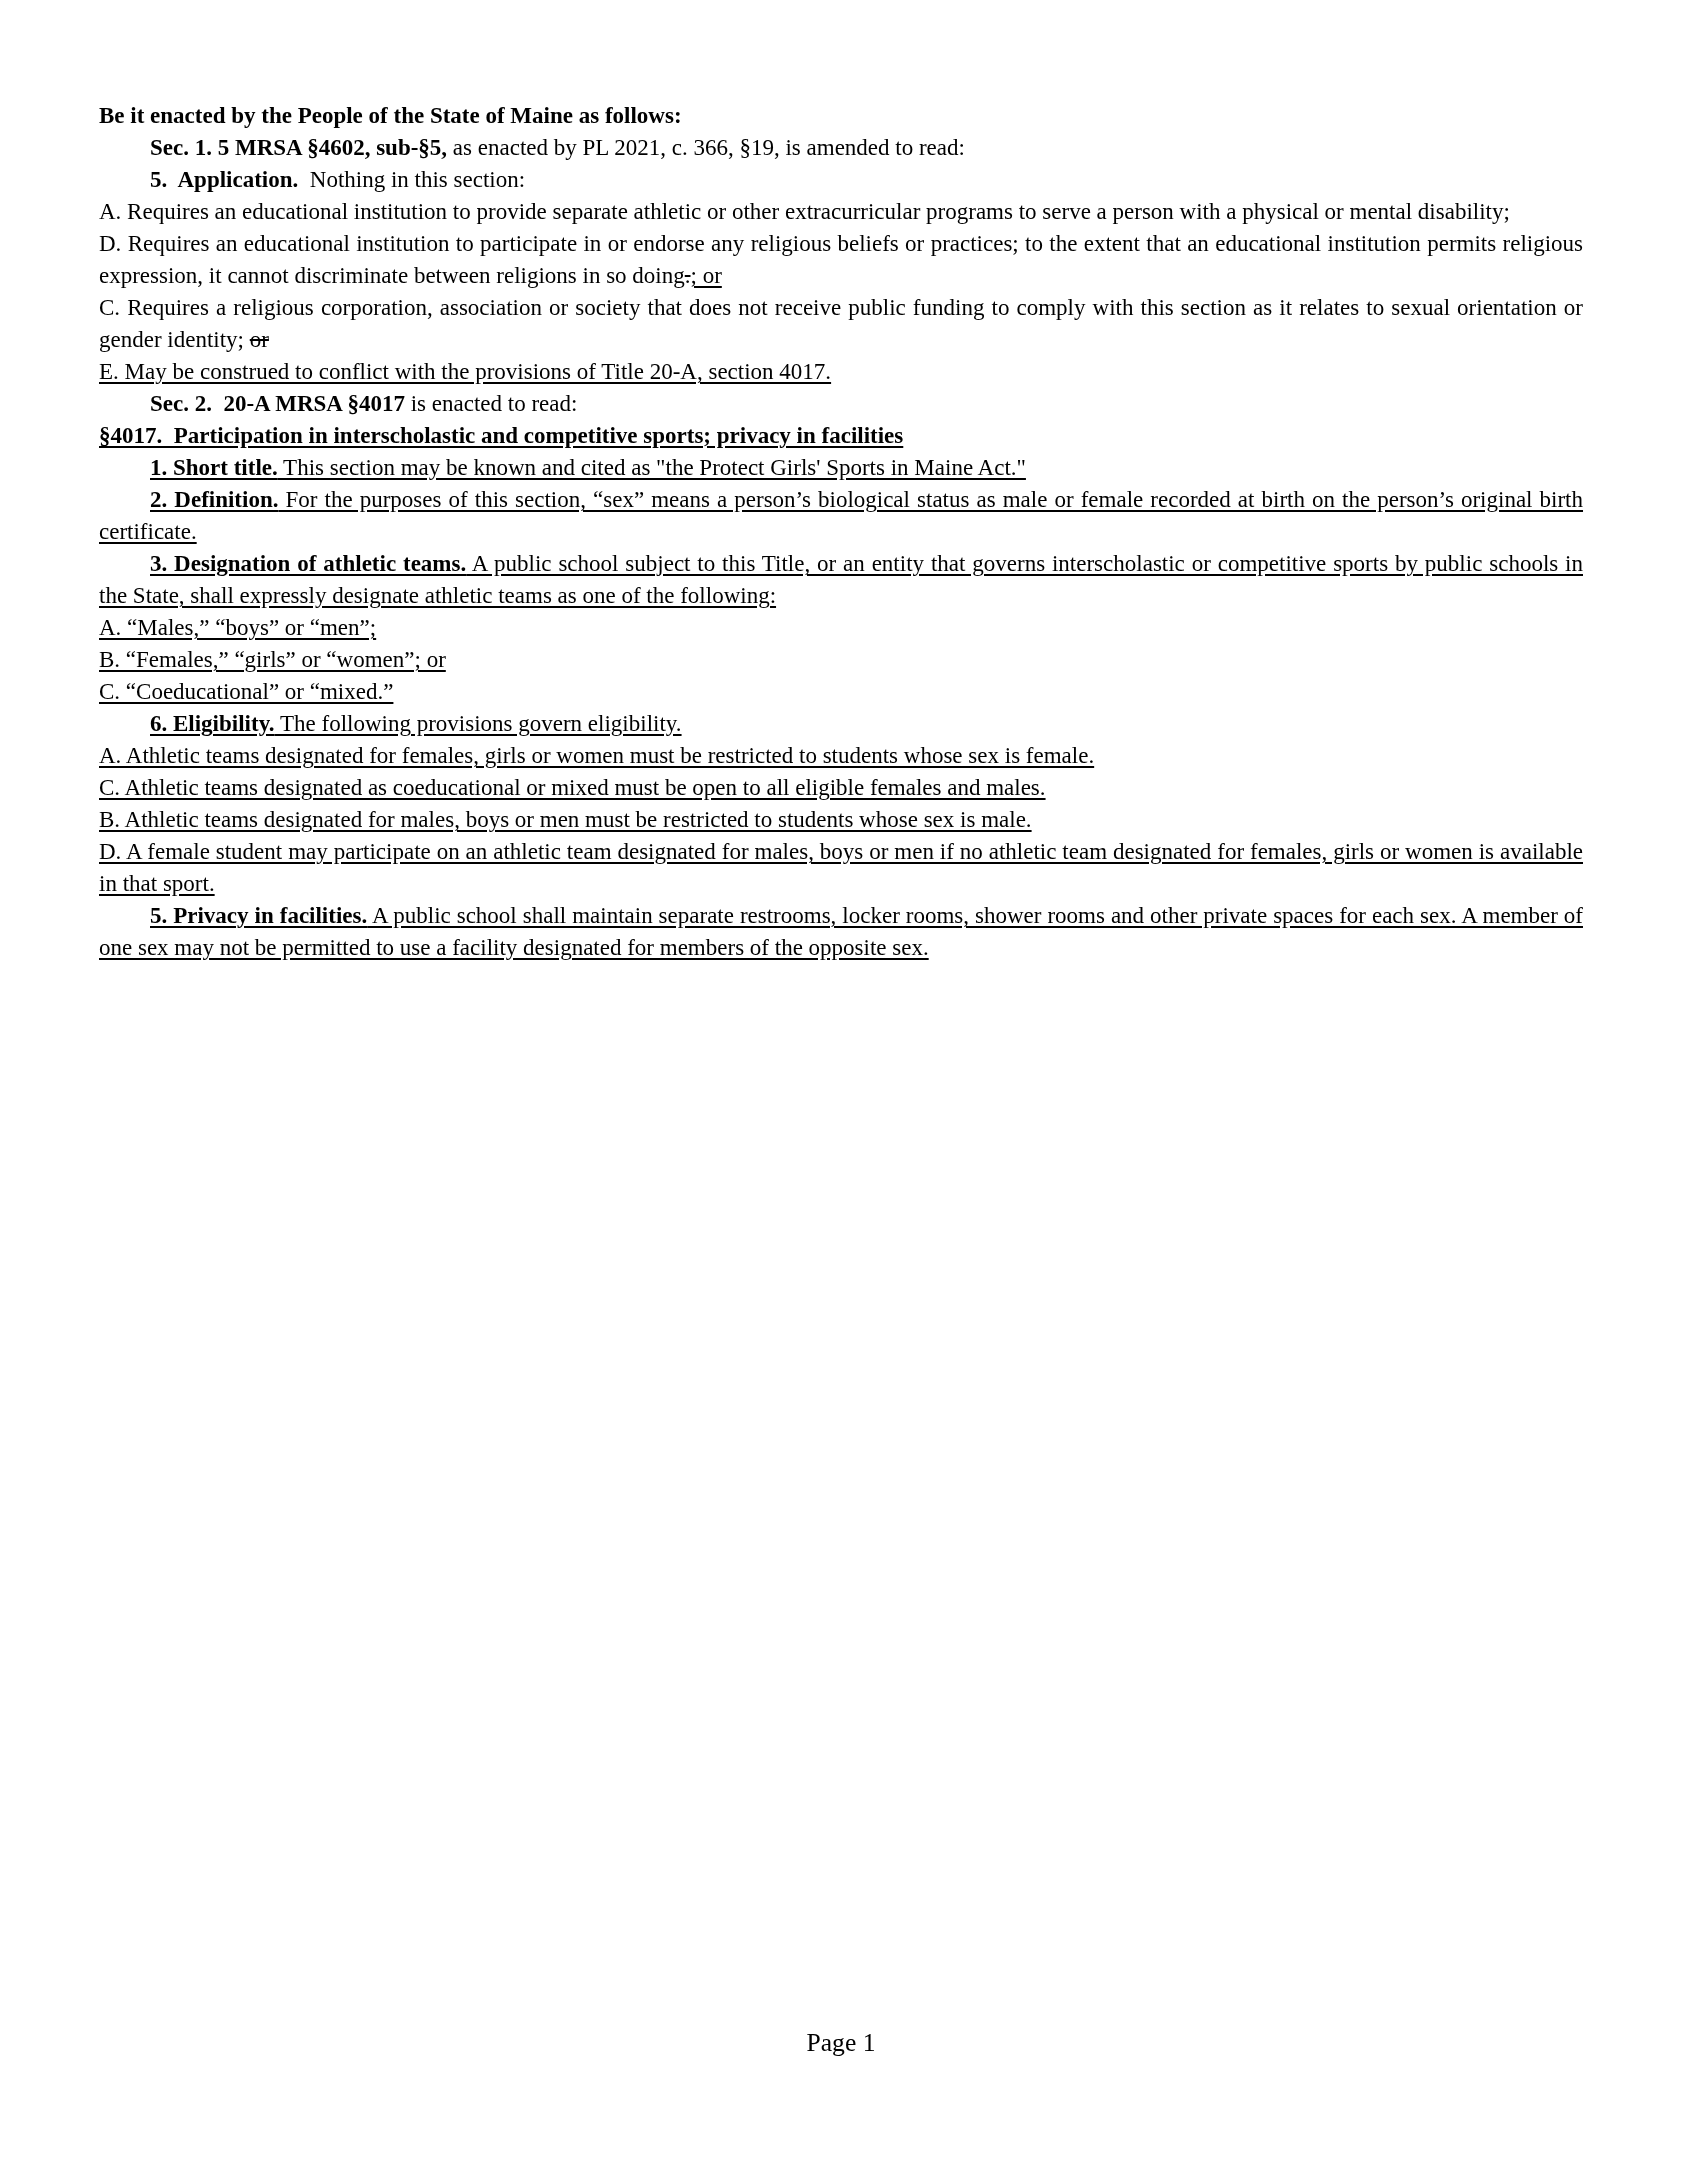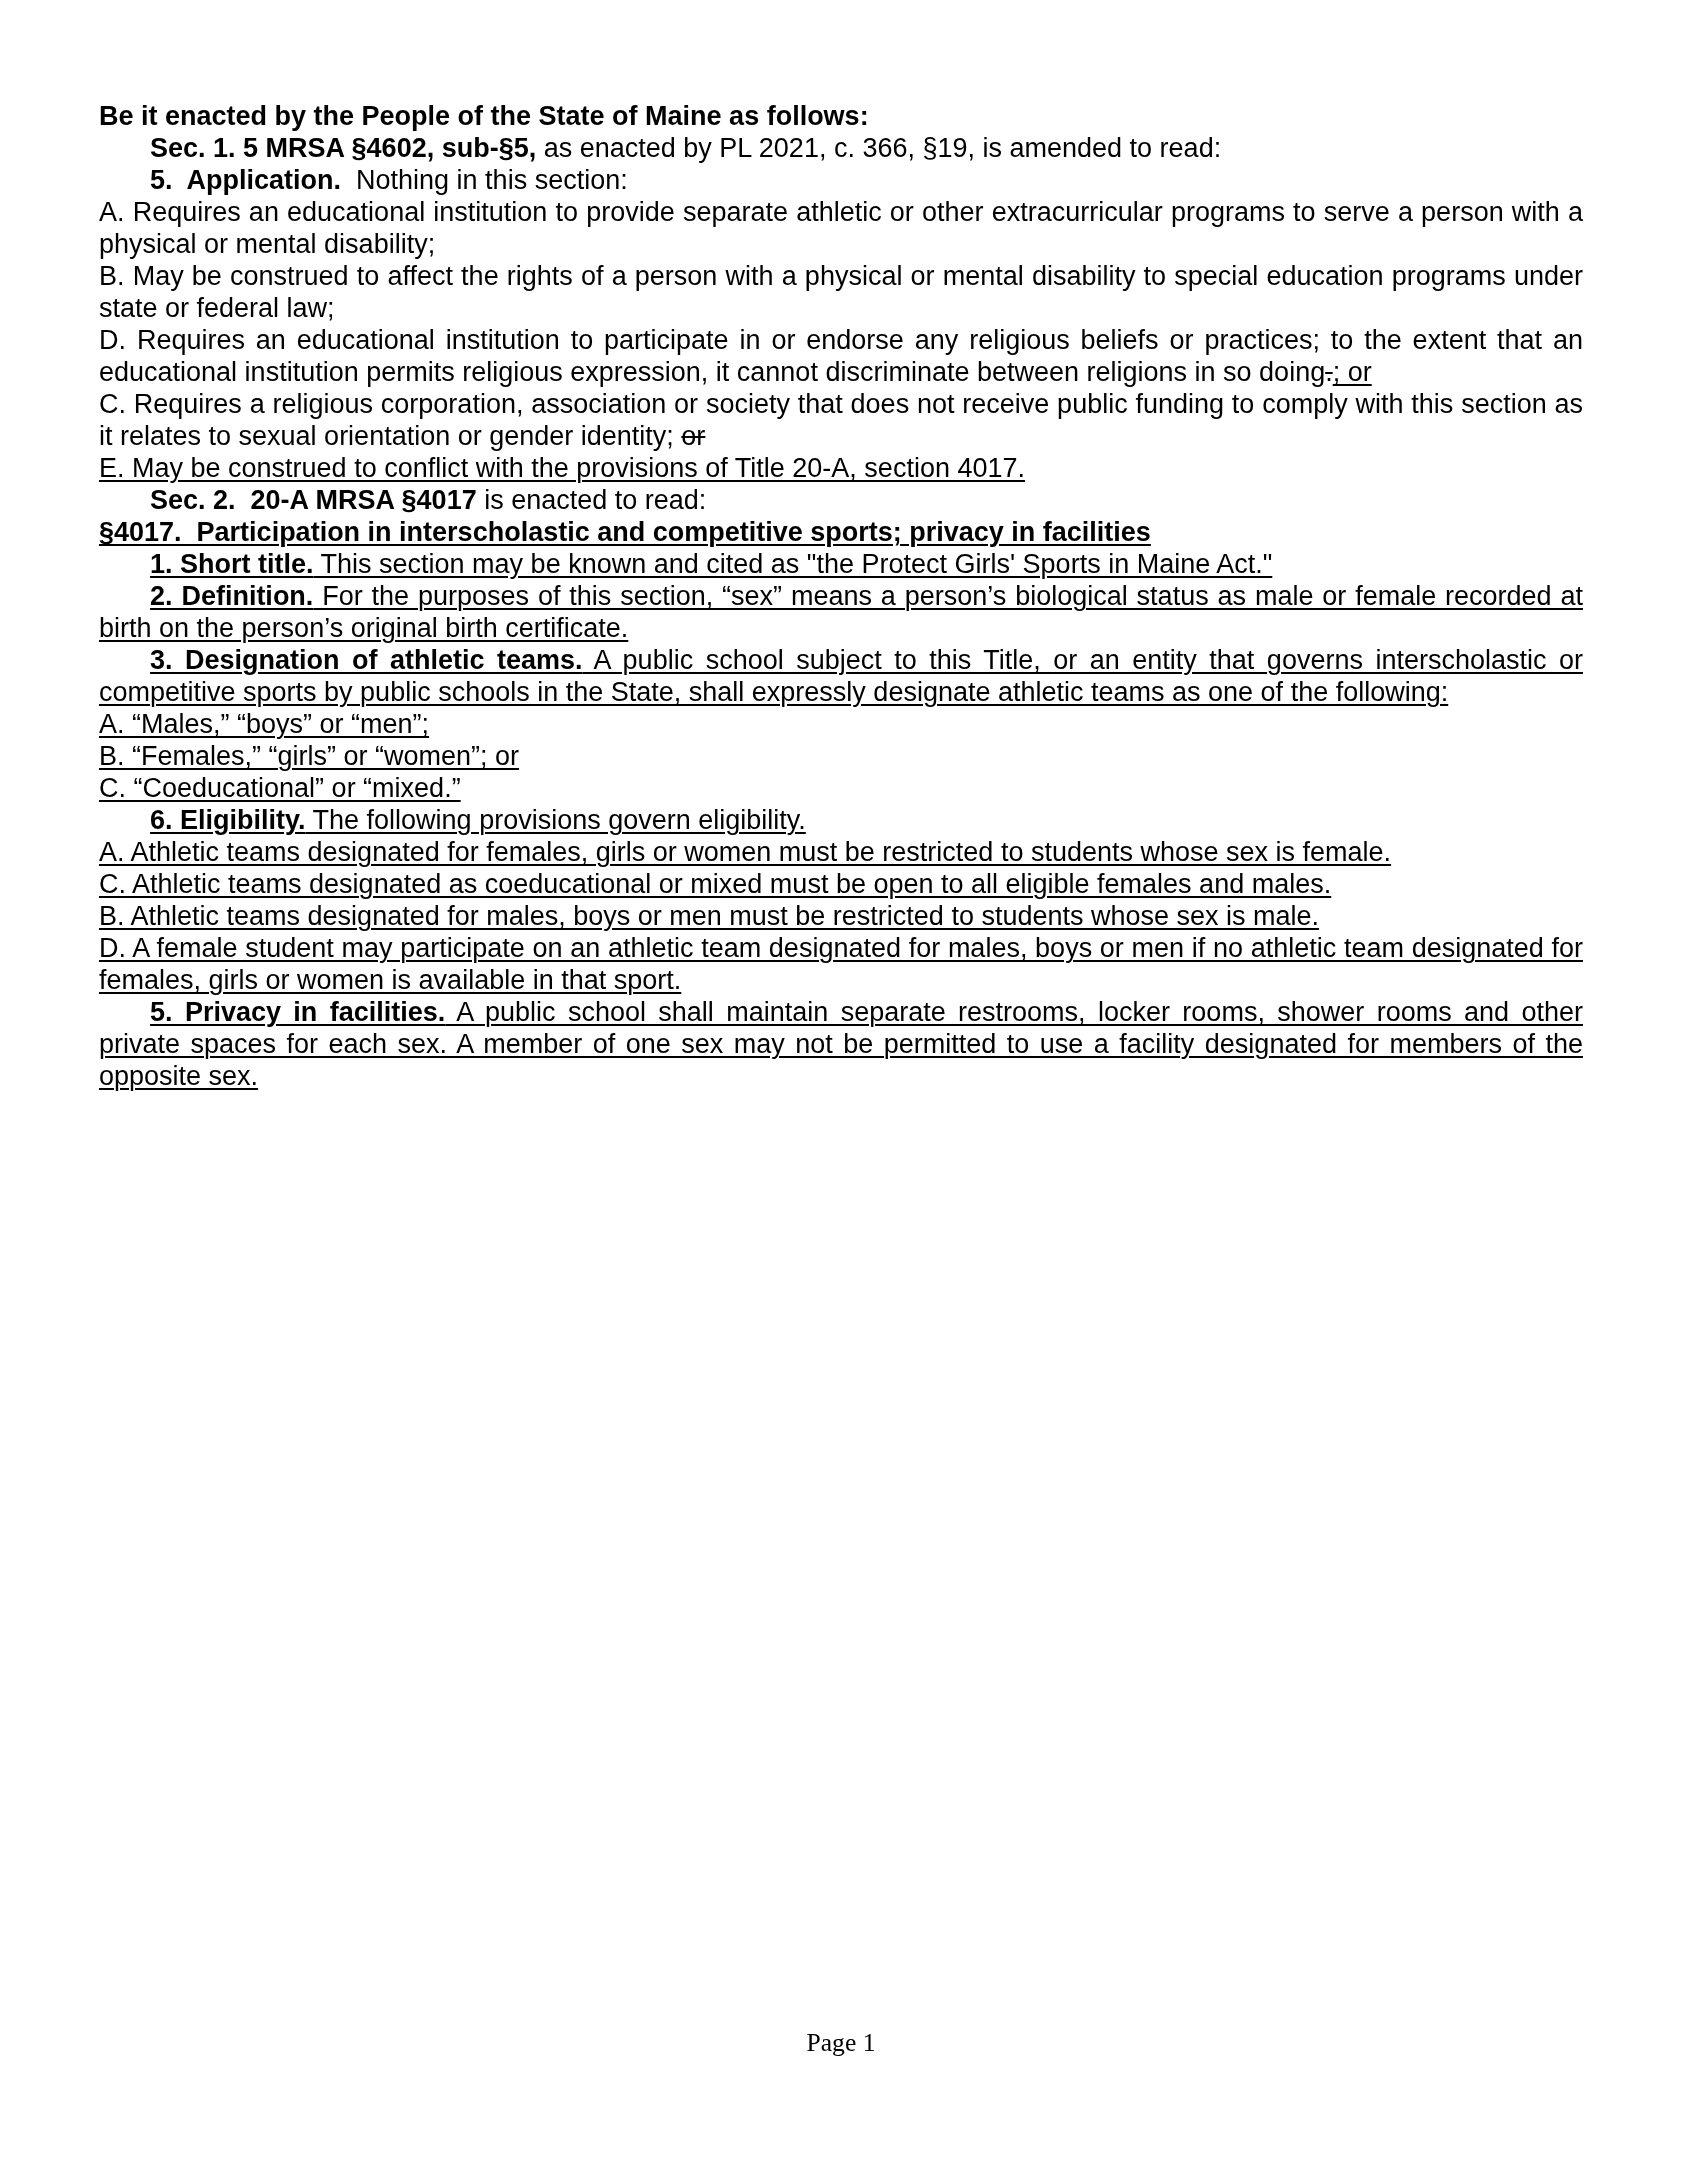--- a/index.html
+++ b/index.html
@@ -2,22 +2,22 @@
 <html style="font-size:13.6px"><head>
 <meta charset="utf-8">
 <style>
   html, body { margin: 0; padding: 0; background: #ffffff; }
   body { width: 1682px; height: 2181px; position: relative; overflow: hidden; }
   .page {
     position: absolute;
     left: 99px;
     top: 100px;
     width: 1484px;
-    font-family: Liberation Sans, sans-serif;
-    font-size: 27px;
+    font-family: Liberation Serif, serif;
+    font-size: 23px;
     line-height: 32px;
     color: #000000;
   }
   .line {
     display: block;
     white-space: nowrap;
     text-align: left;
   }
   .para { display: block; text-align: justify; text-align-last: left; }
   .indent { text-indent: 51px; }
@@ -40,21 +40,20 @@
 
 <div class="page">
 
   <div class="line"><b>Be it enacted by the People of the State of Maine as follows:</b></div>
 
   <div class="line indent"><b>Sec. 1.  5 MRSA §4602, sub-§5,</b><span> as enacted by PL 2021, c. 366, §19, is amended to read:</span></div>
 
   <div class="line indent"><b style="white-space:pre">5.  Application.</b><span style="white-space:pre">  Nothing in this section:</span></div>
 
   <div class="para">A.  Requires an educational institution to provide separate athletic or other extracurricular programs to serve a person with a physical or mental disability;</div>
-  <div class="para">B.  May be construed to affect the rights of a person with a physical or mental disability to special education programs under state or federal law;</div>
   <div class="para"><span>D.  Requires an educational institution to participate in or endorse any religious beliefs or practices; to the extent that an educational institution permits religious expression, it cannot discriminate between religions in so doing</span><span class="s">.</span><span class="u">; or</span></div>
   <div class="para"><span>C.  Requires a religious corporation, association or society that does not receive public funding to comply with this section as it relates to sexual orientation or gender identity; </span><span class="s">or</span></div>
   <div class="line"><span class="u">E.  May be construed to conflict with the provisions of Title 20-A, section 4017.</span></div>
 
   <div class="line indent"><b style="white-space:pre">Sec. 2.  20-A MRSA §4017</b><span> is enacted to read:</span></div>
 
   <div class="line"><b class="u" style="white-space:pre">§4017.  Participation in interscholastic and competitive sports; privacy in facilities</b></div>
 
   <div class="line indent"><span class="u"><b>1. Short title.</b><span> This section may be known and cited as "the Protect Girls' Sports in Maine Act."</span></span></div>
 

